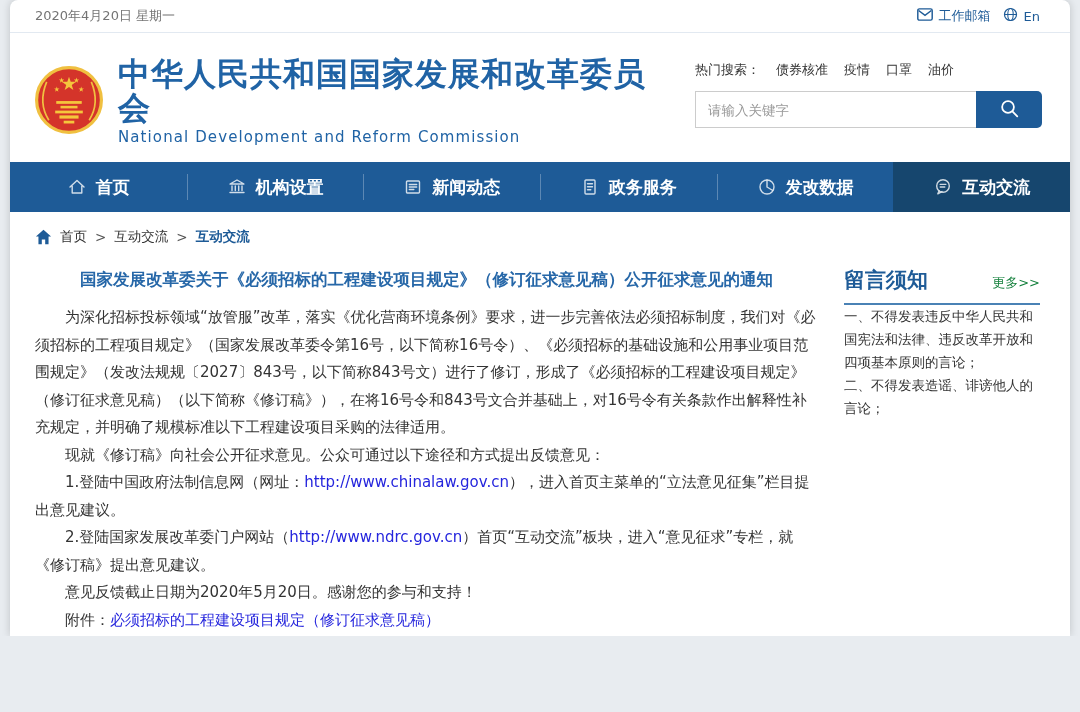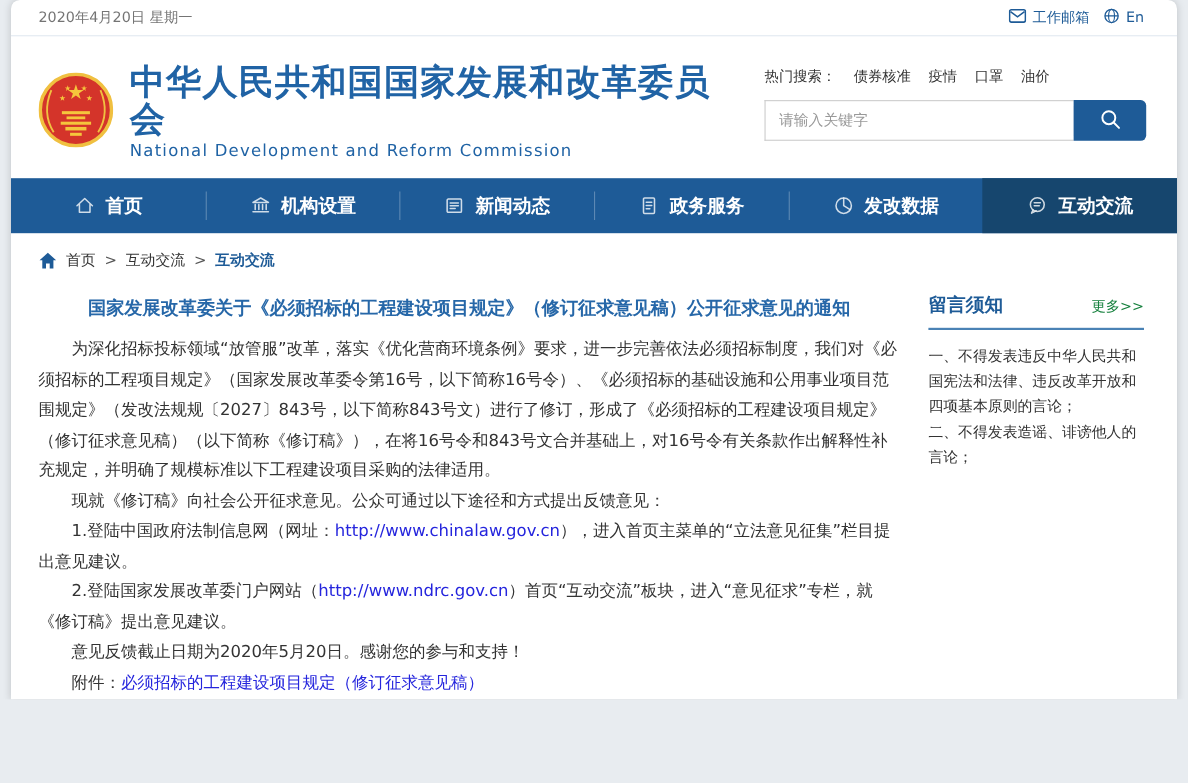--- a/index.html
+++ b/index.html
@@ -56,23 +56,23 @@
   .article{flex:1;padding-right:26px;}
   .article-title{text-align:center;color:#2667a8;font-size:16.5px;font-weight:bold;line-height:24px;margin:10px 0 12px;}
   .article p{margin:0;font-size:15px;line-height:27.5px;color:#333;text-indent:2em;}
   .article a{color:var(--link);text-decoration:none;cursor:pointer;}
   .signature{text-align:center;margin-top:34px;font-size:15px;color:#333;line-height:37px;}
 
   
   .sidebar{width:196px;flex-shrink:0;padding-top:8px;}
   .sb-head{display:flex;justify-content:space-between;align-items:baseline;padding-bottom:9px;
            border-bottom:2px solid #4a82b5;}
-  .sb-title{font-size:17px;font-weight:bold;color:var(--primary);}
+  .sb-title{font-size:21px;font-weight:bold;color:var(--primary);}
   .sb-more{font-size:13px;color:#15803d;cursor:pointer;}
-  .sb-rules{margin-top:13px;font-size:13.5px;color:#333;line-height:23px;}
+  .sb-rules{font-size:13.5px;color:#333;line-height:23px;}
 
   
   .bottom-box{position:absolute;left:30px;right:30px;top:704px;height:60px;
               border:1px solid #dcdcdc;background:#fff;padding:4px 5px;}
   .bottom-box-bar{height:40px;background:#d9e8f5;}
 </style>
 </head>
 <body>
 
 <div class="page">

